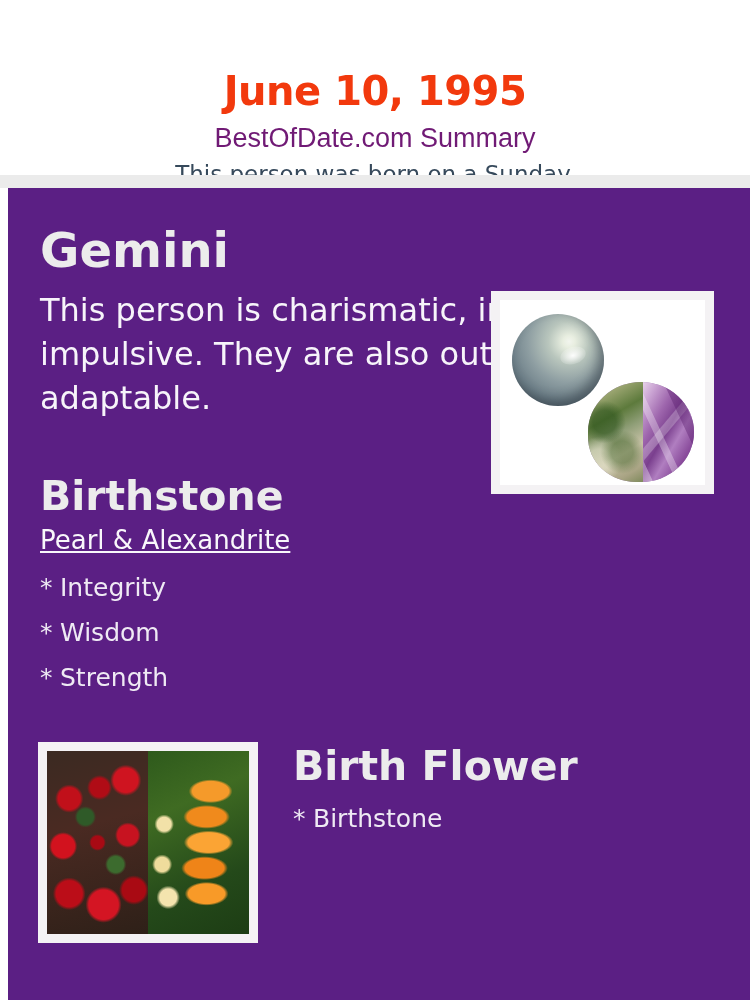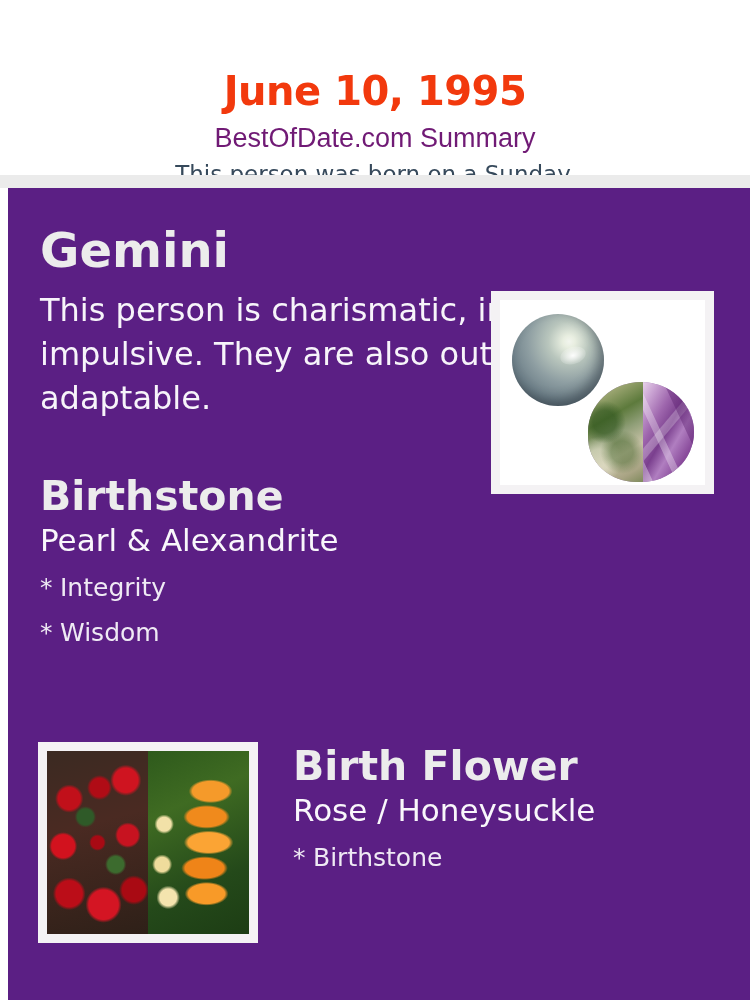--- a/index.html
+++ b/index.html
@@ -121,25 +121,26 @@
   }
   .section-title {
     font-family: "DejaVu Sans", sans-serif;
     font-size: 41px;
     font-weight: bold;
     color: #ececec;
     line-height: 48px;
   }
   .section-sub {
     font-family: "DejaVu Sans", sans-serif;
-    font-size: 31px;
+    font-size: 26px;
     font-weight: normal;
     color: #f9f7fb;
     line-height: 38px;
     margin-top: 1px;
+    text-decoration: underline;
   }
   .bullet-list {
     margin: 6px 0 0 0;
     padding: 0;
     list-style: none;
   }
   .bullet-item {
     font-family: "DejaVu Sans", sans-serif;
     font-size: 25px;
     font-weight: normal;
@@ -326,28 +327,30 @@
       <div class="stone-text">
         <div class="section-title">Birthstone</div>
         <div class="section-sub">Pearl &amp; Alexandrite</div>
         <ul class="bullet-list">
           <li class="bullet-item">
             <span class="bullet-star">*</span><span>Integrity</span>
           </li>
           <li class="bullet-item">
             <span class="bullet-star">*</span><span>Wisdom</span>
           </li>
+          <li class="bullet-item">
+            <span class="bullet-star">*</span><span>Strength</span>
+          </li>
         </ul>
       </div>
     </div>
 
     <div class="flower-section">
       <div class="flower-text">
         <div class="section-title">Birth Flower</div>
-        <div class="section-sub">Rose / Honeysuckle</div>
         <ul class="bullet-list">
           <li class="bullet-item">
             <span class="bullet-star">*</span><span>Birthstone</span>
           </li>
         </ul>
       </div>
     </div>
 
   </div>
 

